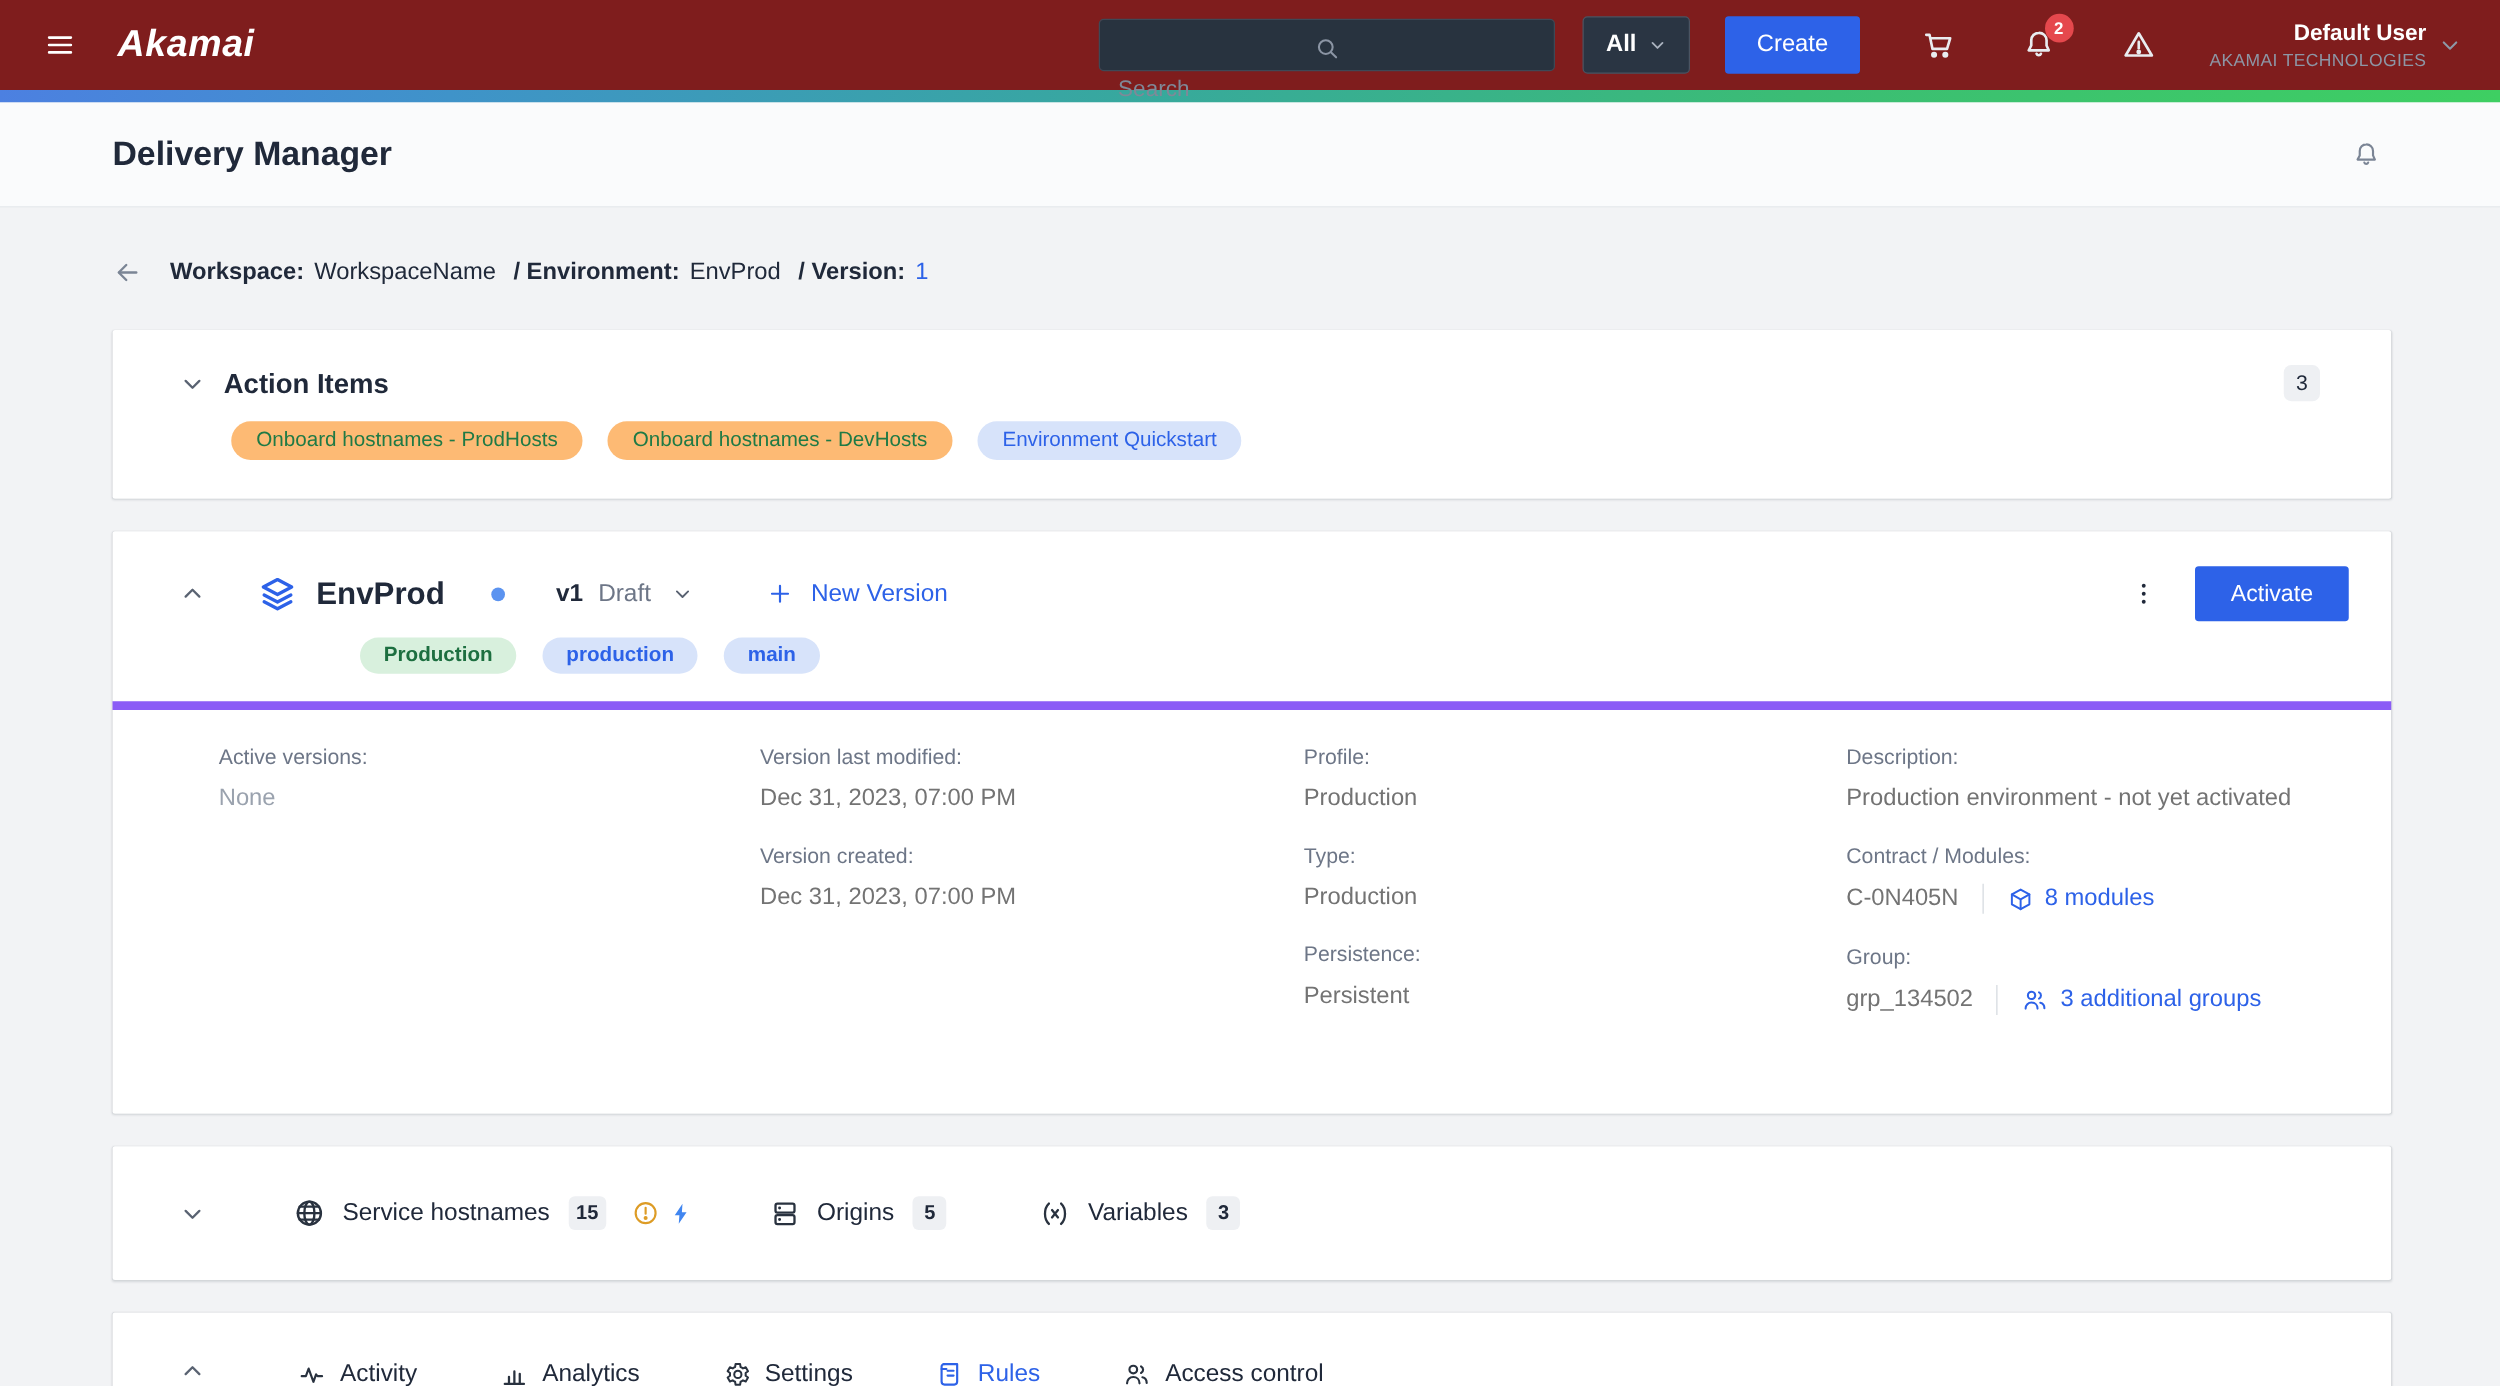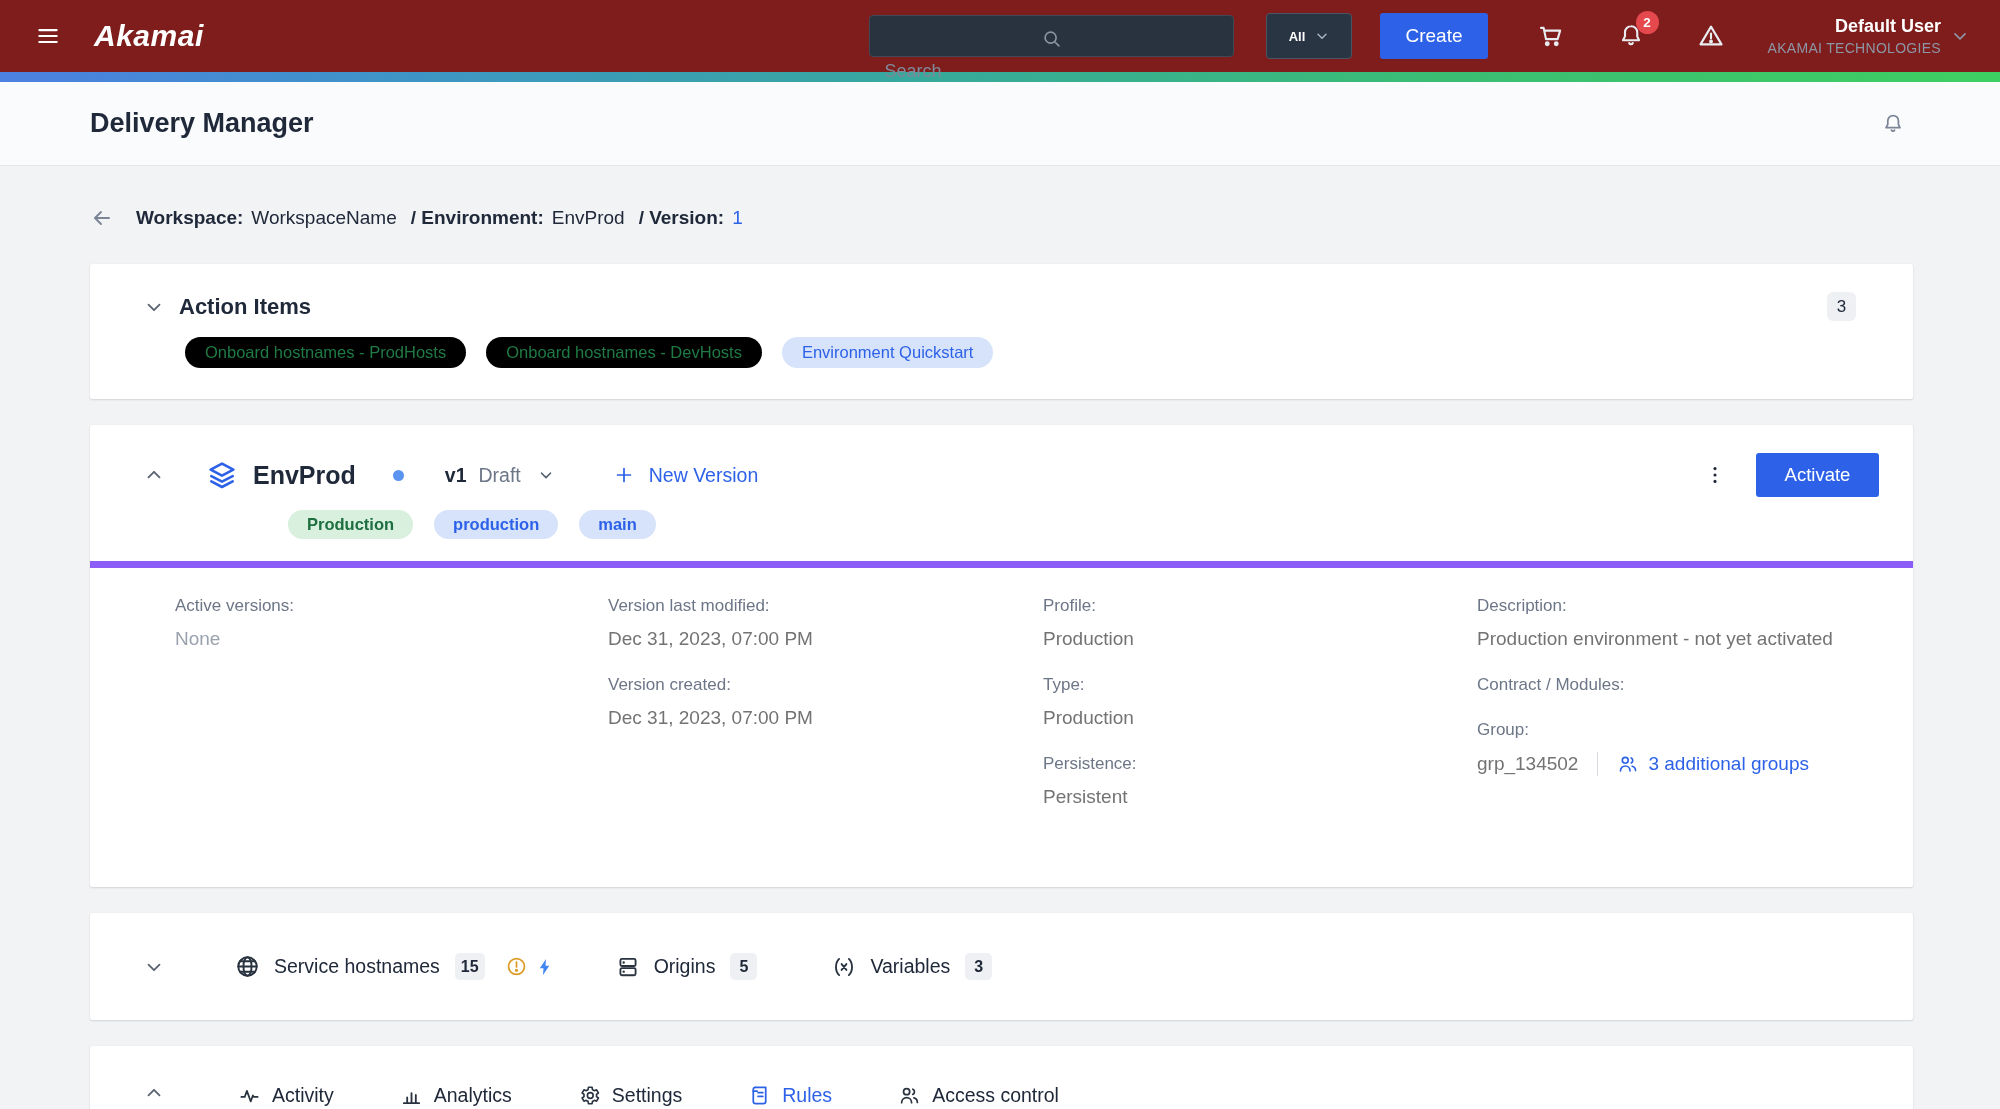--- a/index.html
+++ b/index.html
@@ -8,21 +8,21 @@
   svg { display:block; }
 
   
   .navbar { height:72px; background:#7f1d1d; display:flex; align-items:center; padding:0 30px 0 28px; }
   .hamburger { width:40px; height:40px; display:flex; align-items:center; justify-content:center; color:#fff; cursor:pointer; }
   .brand { color:#fff; font-size:30px; font-weight:bold; font-style:italic; letter-spacing:.5px; margin-left:26px; }
   .search-box { display:flex; align-items:center; width:365px; height:42px; background:#28333f; border:1px solid #3e4956; border-radius:4px; padding:12px 14px; gap:11px; margin-left:auto; margin-right:6px;flex-direction:column; }
   .search-box .s-icon { color:#8b95a4; }
   .search-input { background:transparent; border:none; outline:none; color:#d6dbe2; font-size:18px; width:100%; font-family:inherit; }
   .search-input::placeholder { color:#7f8998; }
-  .scope-select { margin-left:26px; height:46px; min-width:86px; background:#2a3543; border:1px solid #4a5462; border-radius:4px; color:#fff; display:flex; align-items:center; justify-content:center; gap:9px; font-size:13px; font-weight:600; padding:0 13px; cursor:pointer; }
+  .scope-select { margin-left:16px; height:46px; min-width:86px; background:#2a3543; border:1px solid #4a5462; border-radius:4px; color:#fff; display:flex; align-items:center; justify-content:center; gap:9px; font-size:19px; font-weight:600; padding:0 13px; cursor:pointer; }
   .scope-select .sel-chev { color:#aab2bf; }
   .create-btn { margin-left:28px; height:46px; padding:0 25px; background:#2d62e8; color:#fff; border:none; border-radius:3px; font-size:19px; font-family:inherit; cursor:pointer; }
   .nav-icons { display:flex; align-items:center; margin-left:48px; gap:50px; color:#e9ecf0; }
   .icon-btn { position:relative; width:30px; height:30px; cursor:pointer; }
   .badge-red { position:absolute; top:-10px; right:-13px; background:#e5484d; color:#fff; min-width:23px; height:23px; border-radius:12px; font-size:13.5px; font-weight:bold; display:flex; align-items:center; justify-content:center; padding:0 6px; }
   .user-block { margin-left:42px; text-align:right; cursor:pointer; }
   .user-name { color:#fff; font-size:18px; font-weight:600; }
   .user-org { color:#8d96a5; font-size:14px; letter-spacing:.3px; margin-top:3px; }
   .user-chevron { color:#8d96a5; margin-left:9px; }
   .gradient-bar { height:10px; background:linear-gradient(90deg,#4c80e1 0%,#3f93c9 18%,#37a89e 45%,#3bbd74 72%,#3ecf62 100%); }
@@ -43,21 +43,21 @@
   .card { background:#fff; border-radius:2px; box-shadow:0 1px 2px rgba(31,42,55,.14), 0 0 1px rgba(31,42,55,.10); }
 
   
   .card-action { margin-top:34px; padding:28px 57px 31px 53px; }
   .card-header-row { display:flex; align-items:center; }
   .collapse-btn { width:22px; height:22px; color:#5a6372; margin-right:14px; cursor:pointer; flex:none; }
   .section-title { font-size:22px; font-weight:700; color:#20293a; }
   .count-chip { margin-left:auto; min-width:29px; height:29px; background:#eef0f3; border-radius:6px; display:flex; align-items:center; justify-content:center; font-size:17px; color:#20293a; padding:0 7px; }
   .pill-row { display:flex; gap:20px; margin:16px 0 0 42px; }
   .pill { height:31px; border-radius:16px; display:flex; align-items:center; padding:0 20px; font-size:16.5px; font-weight:500; cursor:pointer; }
-  .pill.green { background:#000000; color:#1f7a45; }
+  .pill.green { background:#fdba74; color:#1f7a45; }
   .pill.blue  { background:#d7e3fa; color:#2d62e8; }
 
   
   .card-env { margin-top:26px; }
   .env-header { padding:28px 34px 22px 53px; }
   .env-row1 { display:flex; align-items:center; }
   .env-icon { color:#2d62e8; margin:0 15px 0 27px; flex:none; }
   .env-title { font-size:25px; font-weight:700; color:#20293a; }
   .env-version { display:flex; align-items:center; margin-left:37px; gap:10px; cursor:pointer; }
   .dot { width:11px; height:11px; border-radius:50%; background:#5b93f0; }
@@ -294,20 +294,33 @@
           <div class="field-value">Persistent</div>
         </div>
       </div>
       <div class="dcol4">
         <div class="field">
           <div class="field-label">Description:</div>
           <div class="field-value">Production environment - not yet activated</div>
         </div>
         <div class="field">
           <div class="field-label">Contract / Modules:</div>
+          <div class="value-with-link">
+            <span class="field-value">C-0N405N</span>
+            <span class="v-sep"></span>
+            <span class="inline-link">
+              <span>
+                <svg width="21" height="21" viewBox="0 0 24 24" fill="none" stroke="currentColor" stroke-width="1.8" stroke-linecap="round" stroke-linejoin="round">
+                    <path d="M12 3l8 4.5v9L12 21l-8-4.5v-9z"></path>
+                    <path d="M12 12l8-4.5M12 12L4 7.5M12 12v9"></path>
+                  </svg>
+              </span>
+              <span>8 modules</span>
+            </span>
+          </div>
         </div>
         <div class="field">
           <div class="field-label">Group:</div>
           <div class="value-with-link">
             <span class="field-value">grp_134502</span>
             <span class="v-sep"></span>
             <span class="inline-link">
               <span>
                 <svg width="22" height="22" viewBox="0 0 24 24" fill="none" stroke="currentColor" stroke-width="1.8" stroke-linecap="round" stroke-linejoin="round">
                     <circle cx="9" cy="8" r="3.2"></circle>

